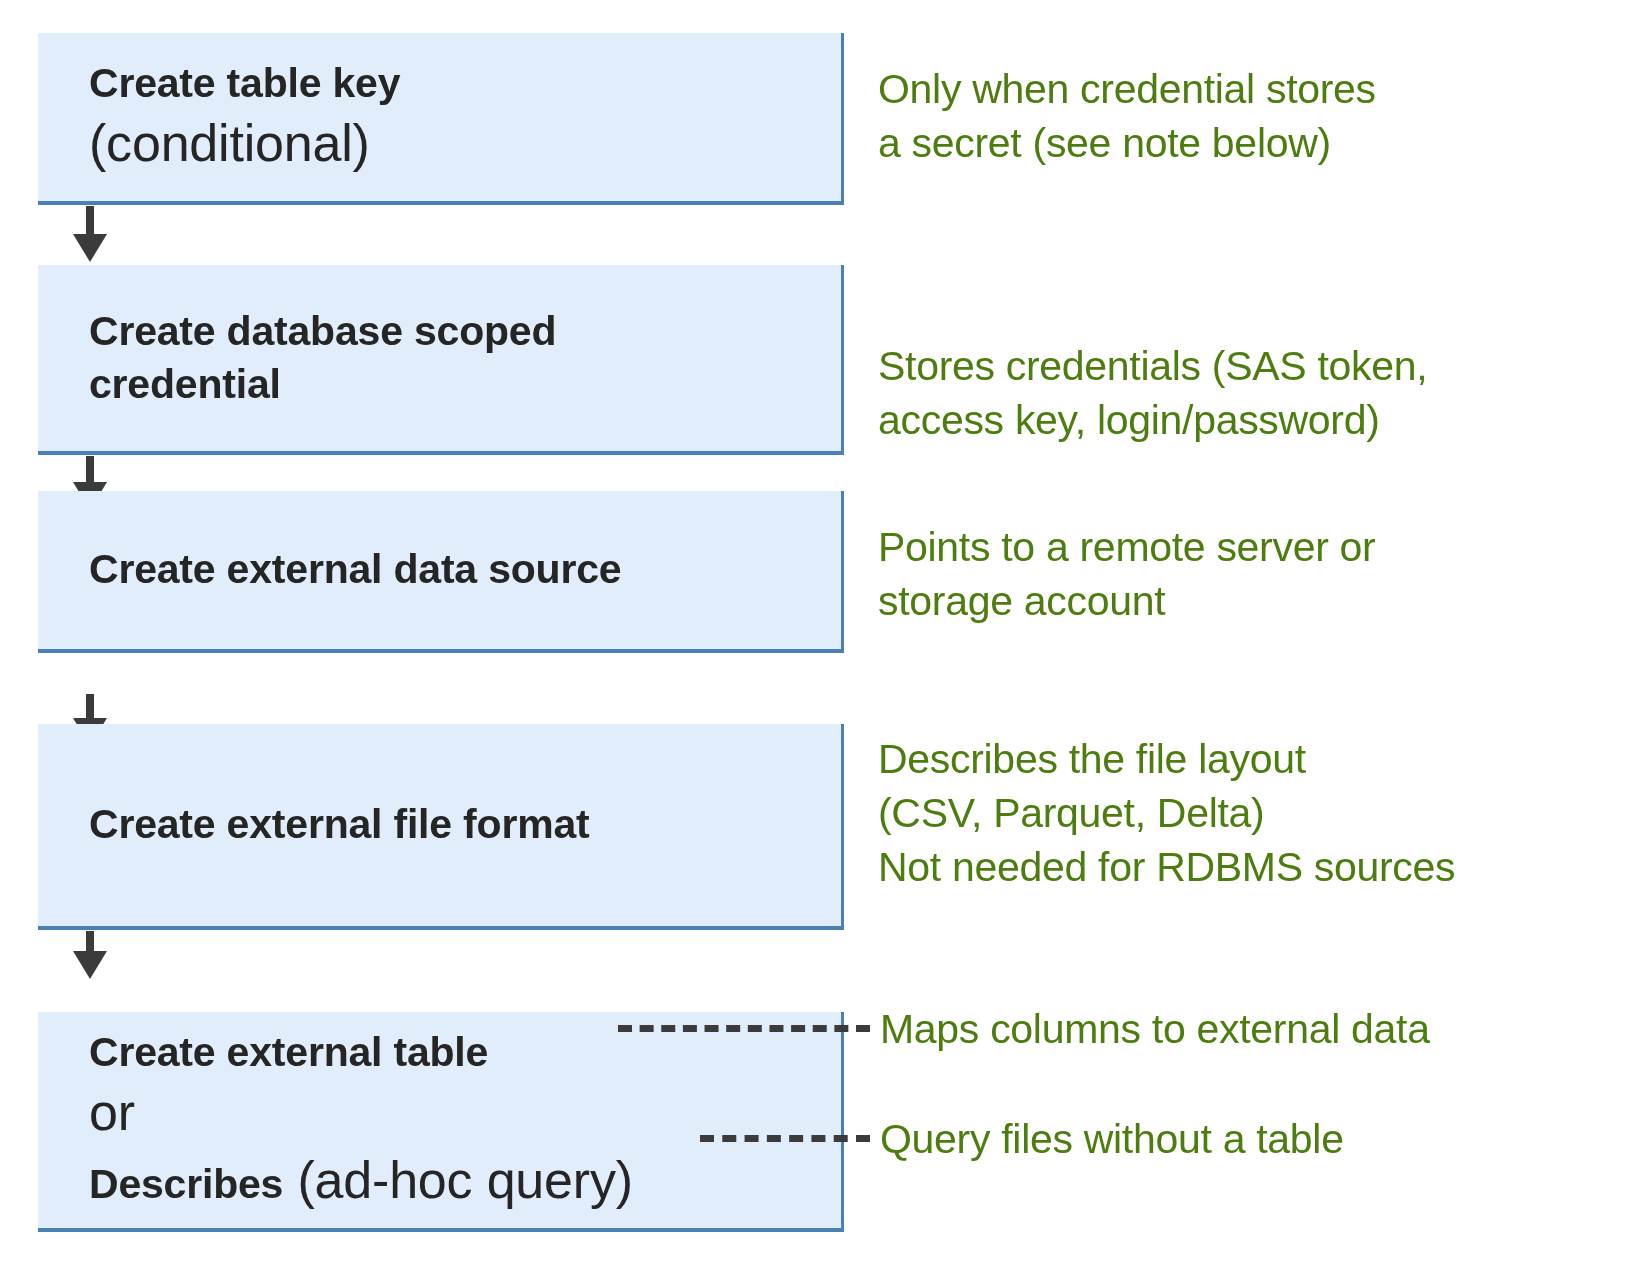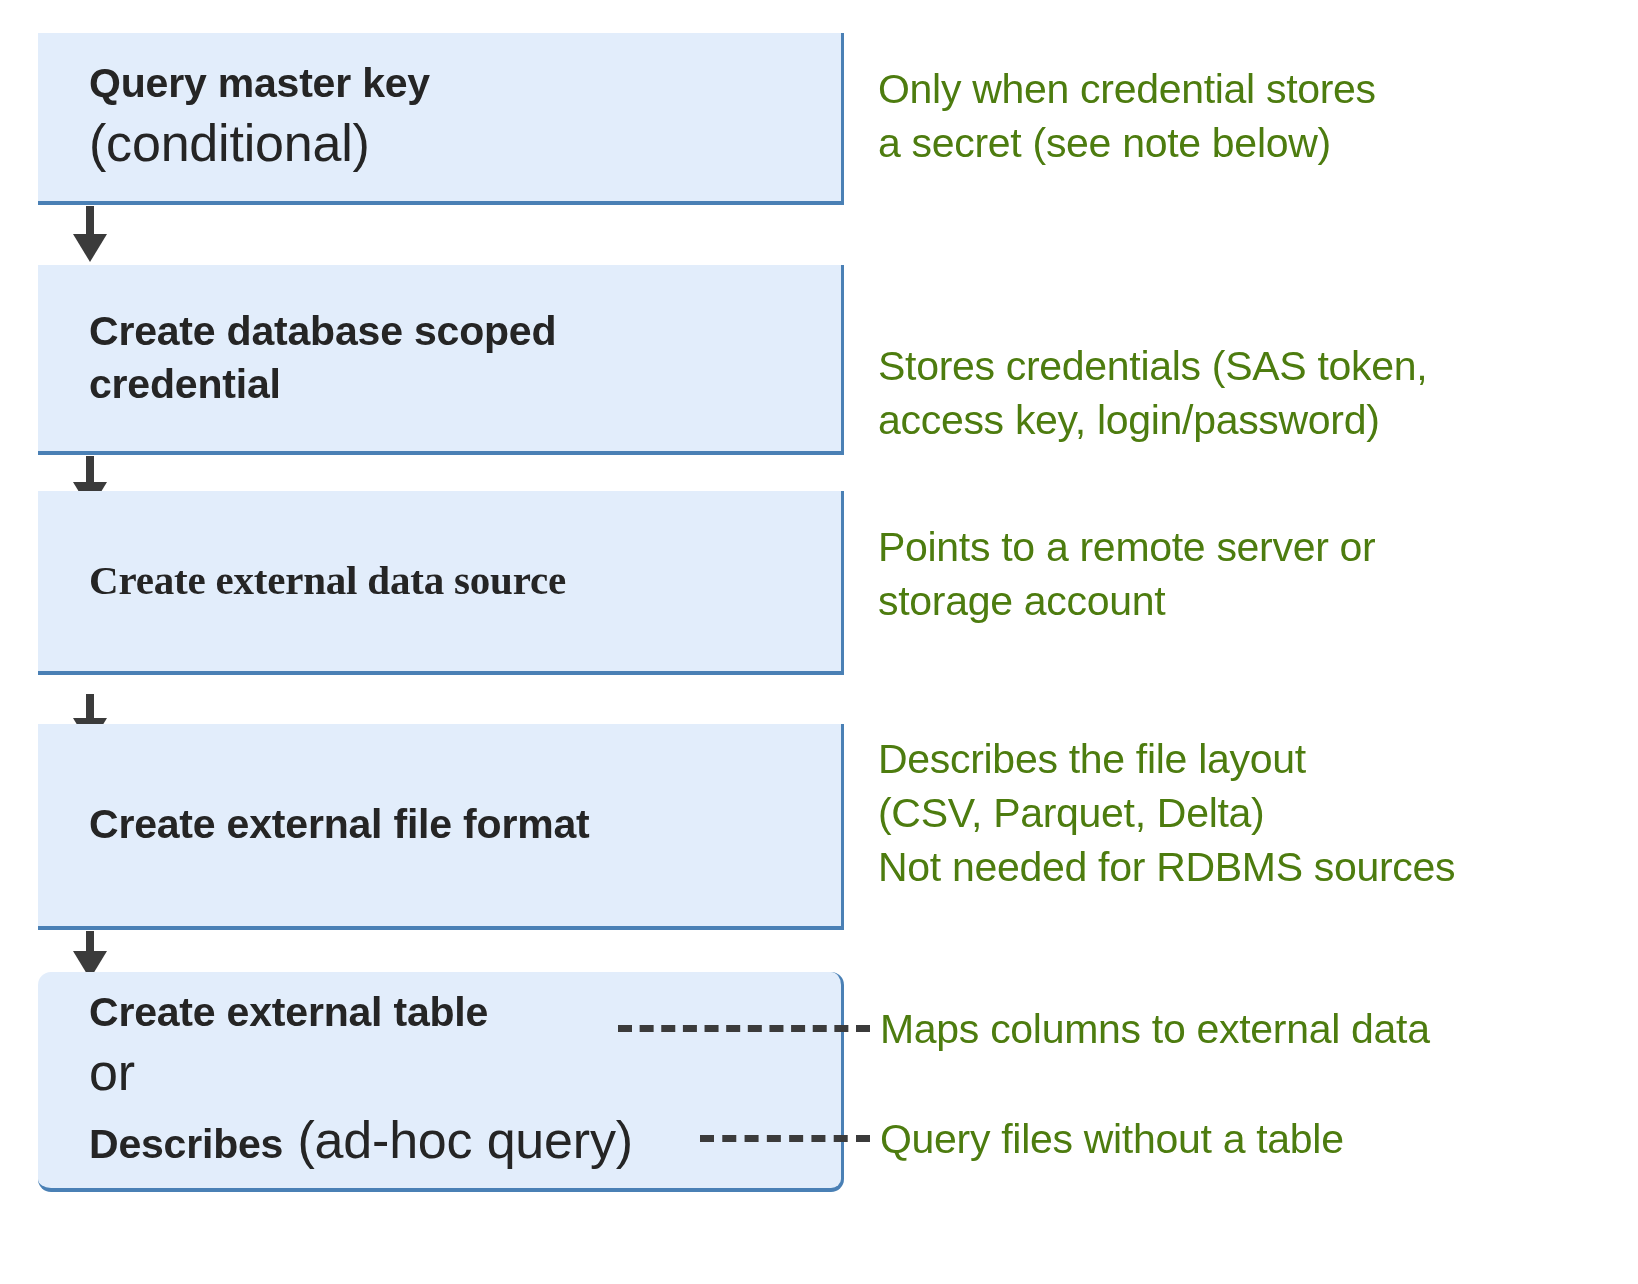--- a/index.html
+++ b/index.html
@@ -53,23 +53,23 @@
   }
   .step-sub {
     font-size: 52px;
     font-weight: normal;
     letter-spacing: -0.2px;
   }
 
   
   #box-master-key        { top: 33px;  height: 172px; }
   #box-scoped-credential { top: 265px; height: 190px; }
-  #box-data-source       { top: 491px; height: 184px; font-family: Liberation Serif, serif; }
+  #box-data-source       { top: 491px; height: 162px; }
   #box-file-format       { top: 724px; height: 206px; }
-  #box-external-table    { top: 972px; height: 220px; border-radius: 13px; }
+  #box-external-table    { top: 1012px; height: 220px; }
 
   
   .arrow {
     position: absolute;
     left: 86px;
     width: 8px;
     background: #3b3b3b;
   }
   .arrow::after {
     content: "";
@@ -113,21 +113,21 @@
   #dash-external-table { left: 618px;  top: 1025px; width: 252px; }
   #dash-openrowset     { left: 700px;  top: 1135px; width: 170px; }
 </style>
 </head>
 <body>
 
 <div id="canvas">
 
   <div class="step-box with-right-edge" id="box-master-key">
     <div class="step-text">
-      <div class="step-title">Query master key</div>
+      <div class="step-title">Create table key</div>
       <div class="step-sub">(conditional)</div>
     </div>
   </div>
   <div class="arrow" id="arrow-1"></div>
   <div class="desc" id="desc-master-key">Only when credential stores
 a secret (see note below)</div>
 
   <div class="step-box with-right-edge" id="box-scoped-credential">
     <div class="step-text">
       <div class="step-title">Create database scoped

